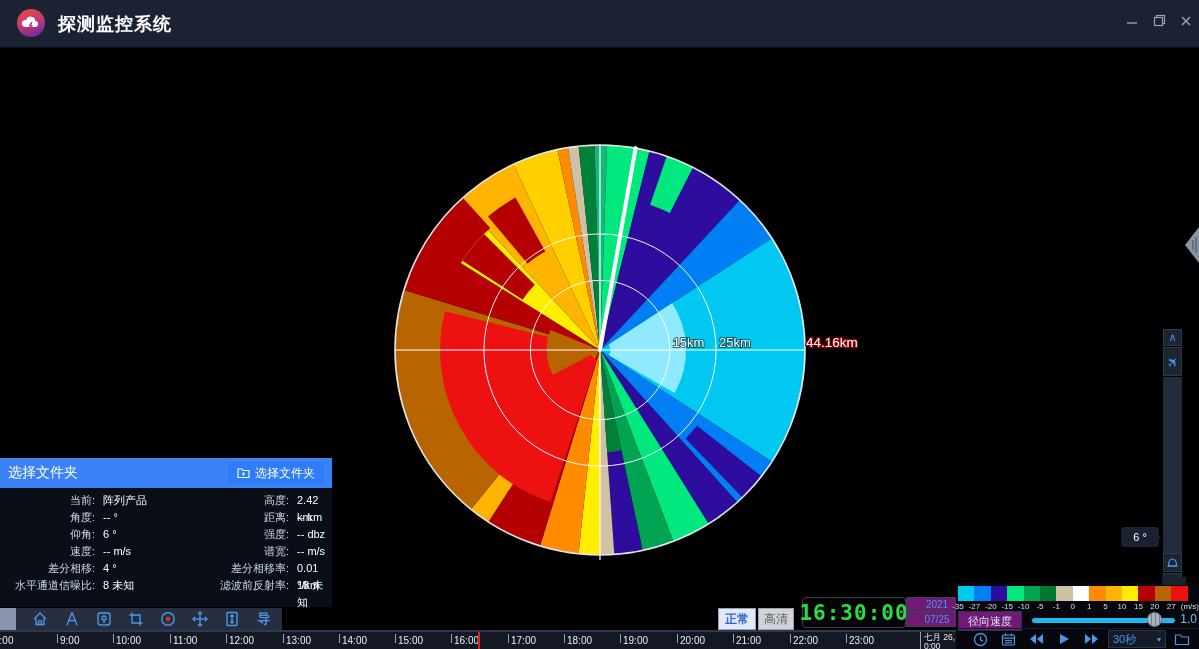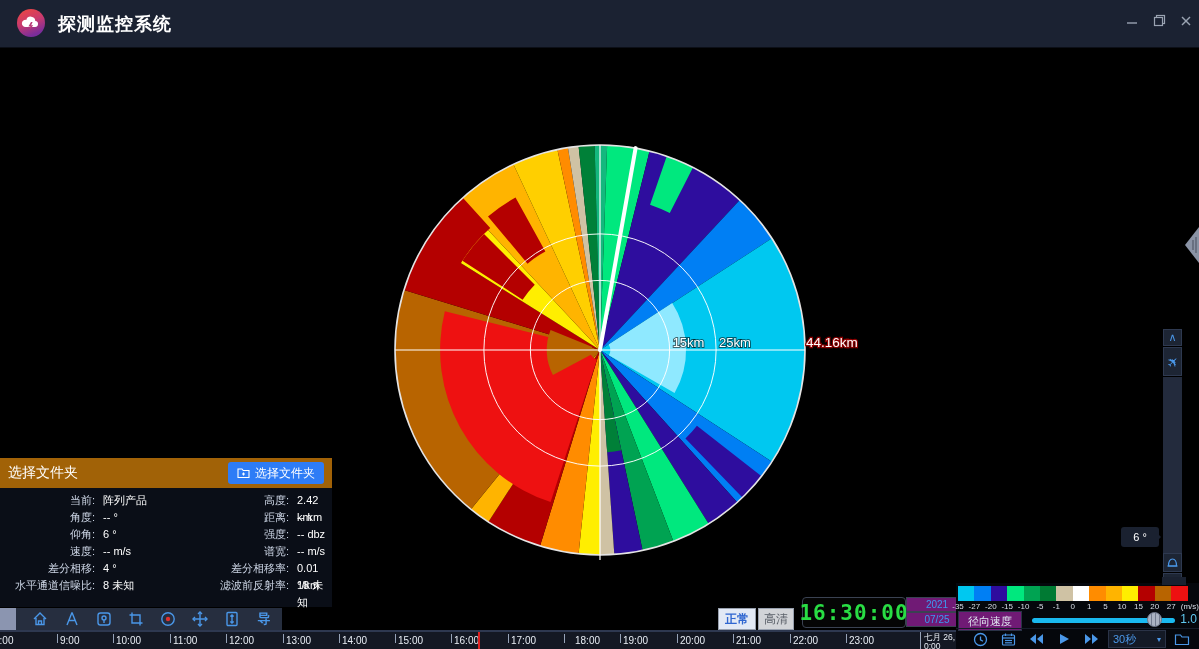--- a/index.html
+++ b/index.html
@@ -9,21 +9,21 @@
   
   #titlebar{left:0;top:0;width:1199px;height:47px;background:#1b2232;border-bottom:1px solid #0c0f17;}
   #logo{left:16px;top:8px;width:30px;height:30px;}
   #app-title{left:58px;top:12px;font-size:18px;font-weight:bold;color:#fff;letter-spacing:1px;}
   .winbtn{top:14px;width:18px;height:16px;color:#9aa3b2;text-align:center;line-height:16px;font-size:14px;cursor:default;}
   
   #radar-wrap{left:390px;top:140px;width:420px;height:420px;}
   #radar-svg{overflow:visible;display:block;}
   
   #file-panel{left:0;top:458px;width:332px;height:149px;z-index:5;}
-  #file-panel-header{position:absolute;left:0;top:0;width:332px;height:30px;background:#a16207;
+  #file-panel-header{position:absolute;left:0;top:0;width:332px;height:30px;background:#3b82f6;
     display:flex;align-items:center;justify-content:space-between;padding:0 8px;box-sizing:border-box;}
   #file-panel-title{font-size:14px;color:#fff;}
   #choose-folder-btn{background:#2e7cf6;color:#fff;font-size:12px;border:0;border-radius:3px;
     height:22px;padding:0 9px;display:flex;align-items:center;gap:5px;cursor:pointer;}
   #file-panel-body{position:absolute;left:0;top:30px;width:332px;height:119px;background:rgba(11,15,24,0.94);padding-top:4px;box-sizing:border-box;}
   .detail-row{display:grid;grid-template-columns:95px 96px 82px auto;column-gap:8px;height:17px;line-height:17px;font-size:11px;}
   .detail-label{text-align:right;color:#cdd6e6;}
   .detail-value{text-align:left;color:#fff;}
   
   #toolbar{left:0;top:608px;width:282px;height:22px;background:#262e3f;display:flex;align-items:center;z-index:6;}
@@ -279,21 +279,21 @@
     <div class="tl-label" style="left: 286px;">13:00</div>
     <div class="tl-tick" style="left: 339px;"></div>
     <div class="tl-label" style="left: 342px;">14:00</div>
     <div class="tl-tick" style="left: 395px;"></div>
     <div class="tl-label" style="left: 398px;">15:00</div>
     <div class="tl-tick" style="left: 451px;"></div>
     <div class="tl-label" style="left: 454px;">16:00</div>
     <div class="tl-tick" style="left: 508px;"></div>
     <div class="tl-label" style="left: 511px;">17:00</div>
     <div class="tl-tick" style="left: 564px;"></div>
-    <div class="tl-label" style="left: 567px; margin-left: 8px;">18:00</div>
+    <div class="tl-label" style="left: 567px;">18:00</div>
     <div class="tl-tick" style="left: 620px;"></div>
     <div class="tl-label" style="left: 623px;">19:00</div>
     <div class="tl-tick" style="left: 677px;"></div>
     <div class="tl-label" style="left: 680px;">20:00</div>
     <div class="tl-tick" style="left: 733px;"></div>
     <div class="tl-label" style="left: 736px;">21:00</div>
     <div class="tl-tick" style="left: 790px;"></div>
     <div class="tl-label" style="left: 793px;">22:00</div>
     <div class="tl-tick" style="left: 846px;"></div>
     <div class="tl-label" style="left: 849px;">23:00</div>

